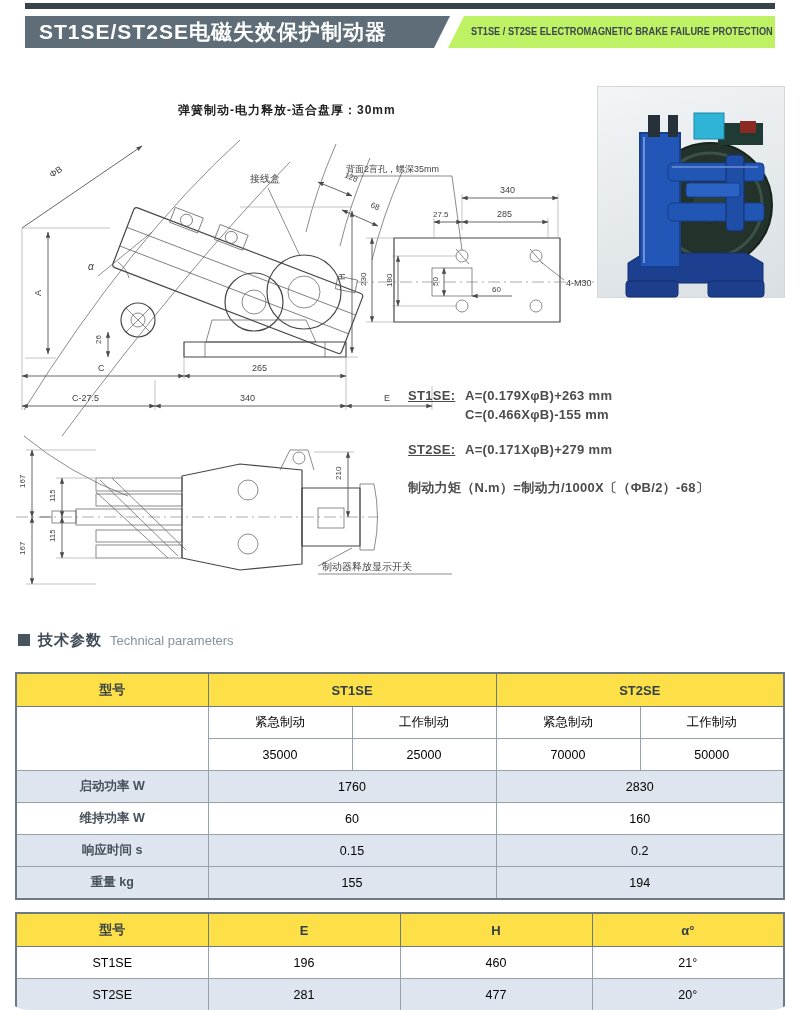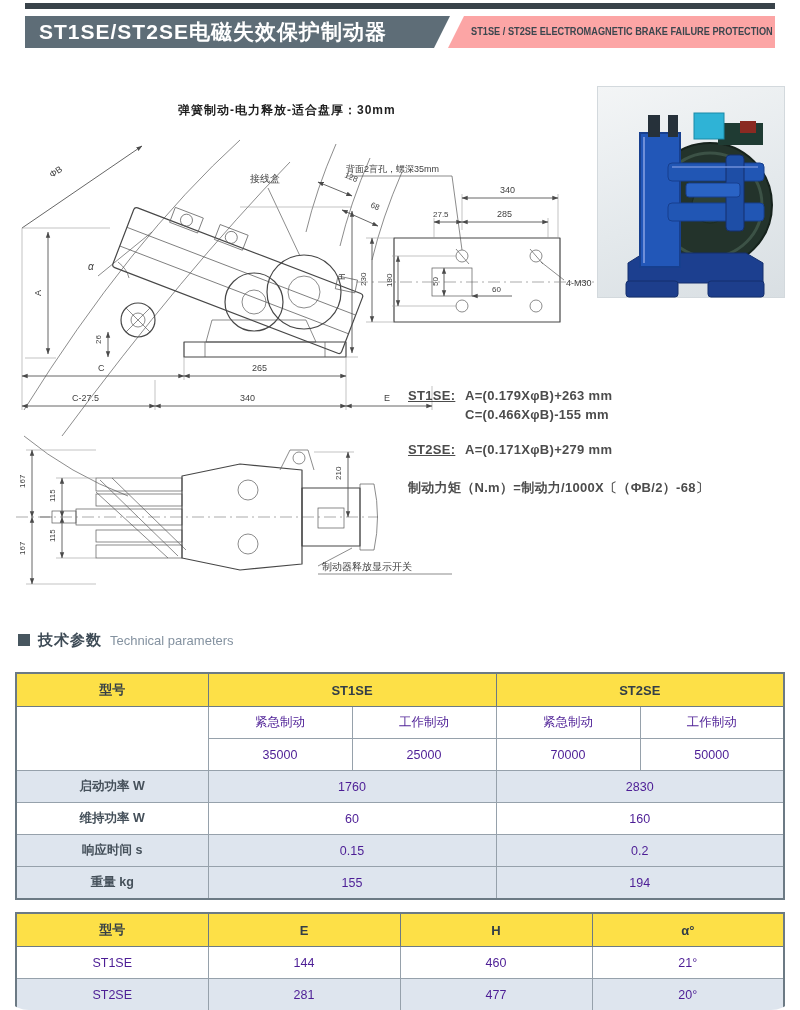--- a/index.html
+++ b/index.html
@@ -5,21 +5,21 @@
   html,body{margin:0;padding:0;background:#ffffff;}
   .page{position:relative;width:800px;height:1010px;background:#ffffff;overflow:hidden;
         font-family:"Liberation Sans",sans-serif;border-radius:29px;}
 
   
   .top-rule{position:absolute;left:25px;top:3px;width:750px;height:6px;background:#39434a;}
   .title-bar-left{position:absolute;left:25px;top:16px;width:425px;height:32px;background:#5e6d77;
         clip-path:polygon(0 0,100% 0,calc(100% - 16px) 100%,0 100%);
         color:#ffffff;font-size:21px;font-weight:bold;line-height:32px;padding-left:14px;
         letter-spacing:1px;box-sizing:border-box;}
-  .title-bar-right{position:absolute;left:448px;top:16px;width:327px;height:32px;background:#fca5a5;
+  .title-bar-right{position:absolute;left:448px;top:16px;width:327px;height:32px;background:#bef264;
         clip-path:polygon(16px 0,100% 0,100% 100%,0 100%);
         color:#3c464e;font-size:10px;font-weight:bold;line-height:32px;text-align:center;
         box-sizing:border-box;padding-left:10px;}
   .title-bar-right span{display:inline-block;transform:scaleX(0.92);white-space:nowrap;}
 
   
   .caption{position:absolute;left:178px;top:102px;font-size:12px;font-weight:bold;color:#1f1f1f;
         letter-spacing:1px;}
   .drawings{position:absolute;left:0;top:80px;width:800px;height:550px;}
 
@@ -52,21 +52,21 @@
         vertical-align:-1px;}
   .sec .cn{font-size:15px;font-weight:bold;color:#3d4a55;letter-spacing:1px;}
   .sec .en{font-size:13px;color:#8492a0;margin-left:8px;}
 
   
   table{border-collapse:collapse;table-layout:fixed;position:absolute;left:15px;width:770px;
         font-family:"Liberation Sans",sans-serif;}
   .t1{top:672px;}
   .t2{top:912px;}
   table{border:2px solid #6c7a84;}
-  th,td{border:1px solid #96a1ab;text-align:center;color:#4c1d95;font-size:12.5px;
+  th,td{border:1px solid #96a1ab;text-align:center;color:#000000;font-size:12.5px;
         height:31px;padding:0;font-weight:normal;overflow:hidden;white-space:nowrap;}
   tr.head th{background:#fde047;color:#333e47;font-weight:bold;font-size:13px;height:32px;
         border-color:#6c7a84;}
   tr.shade td{background:#dee5ee;margin-top:16px;}
   td.lab{font-weight:bold;color:#45505a;}
 </style>
 </head>
 <body>
 
 <div class="page">
@@ -354,21 +354,21 @@
     </colgroup>
     <tbody>
       <tr class="head">
         <th>型号</th>
         <th>E</th>
         <th>H</th>
         <th>α°</th>
       </tr>
       <tr>
         <td>ST1SE</td>
-        <td>144</td>
+        <td>196</td>
         <td>460</td>
         <td>21°</td>
       </tr>
       <tr class="shade">
         <td>ST2SE</td>
         <td>281</td>
         <td>477</td>
         <td>20°</td>
       </tr>
     </tbody>

